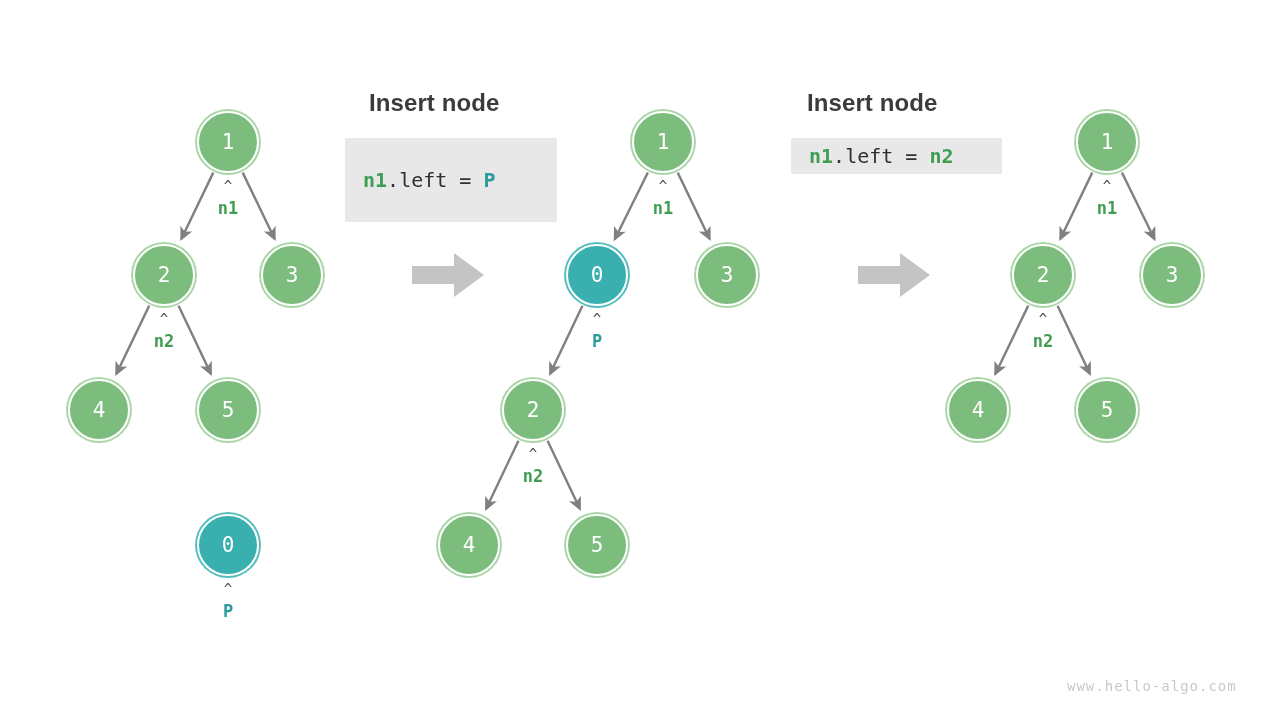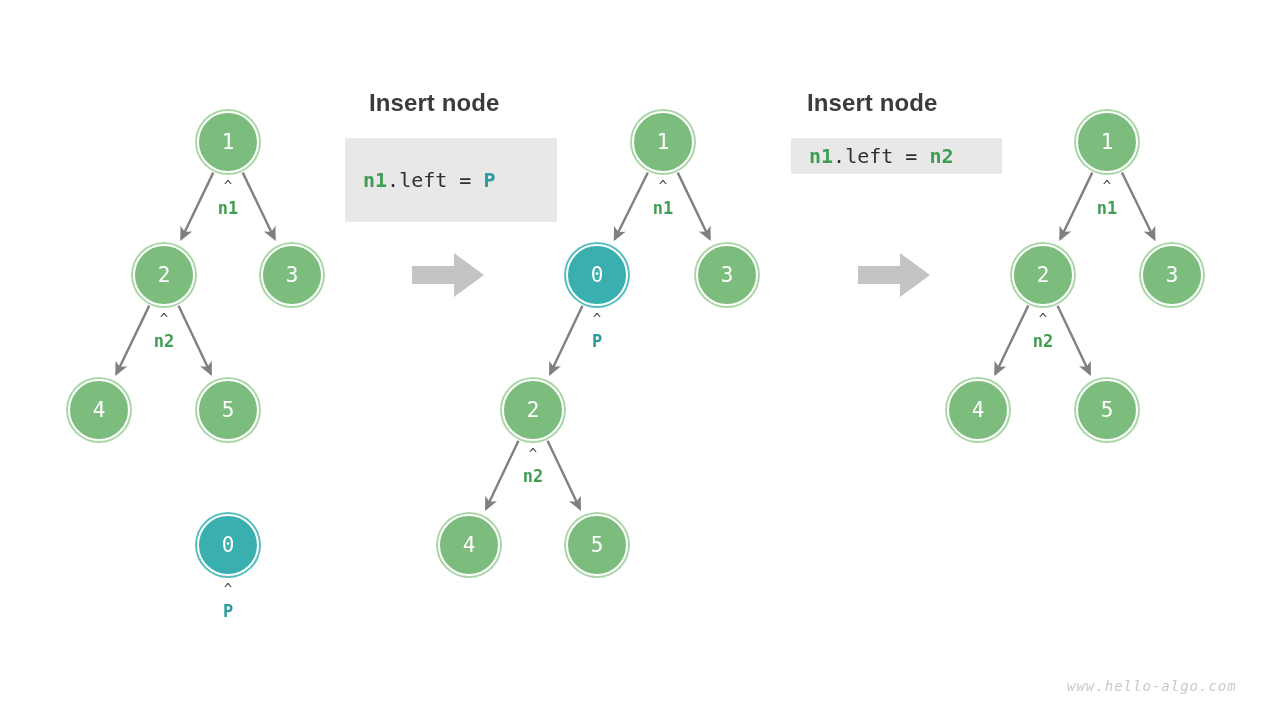--- a/index.html
+++ b/index.html
@@ -117,21 +117,20 @@
   .step-arrow { position: absolute; }
 
   
   .watermark {
     position: absolute;
     font-family: "DejaVu Sans Mono", monospace;
     font-size: 14px;
     letter-spacing: 1px;
     color: #c9c9c9;
     white-space: nowrap;
-    font-style: italic;
   }
 </style>
 </head>
 <body>
 
 <div id="canvas">
   <svg class="layer" id="edge-layer" viewBox="0 0 1280 720" xmlns="http://www.w3.org/2000/svg">
     <defs>
       <marker id="arrowhead" markerWidth="7" markerHeight="7" refX="5.2" refY="3.2" orient="auto" markerUnits="strokeWidth">
         <path d="M0.4,0.5 L6.2,3.2 L0.4,5.9 L1.9,3.2 Z" fill="#808080"></path>

